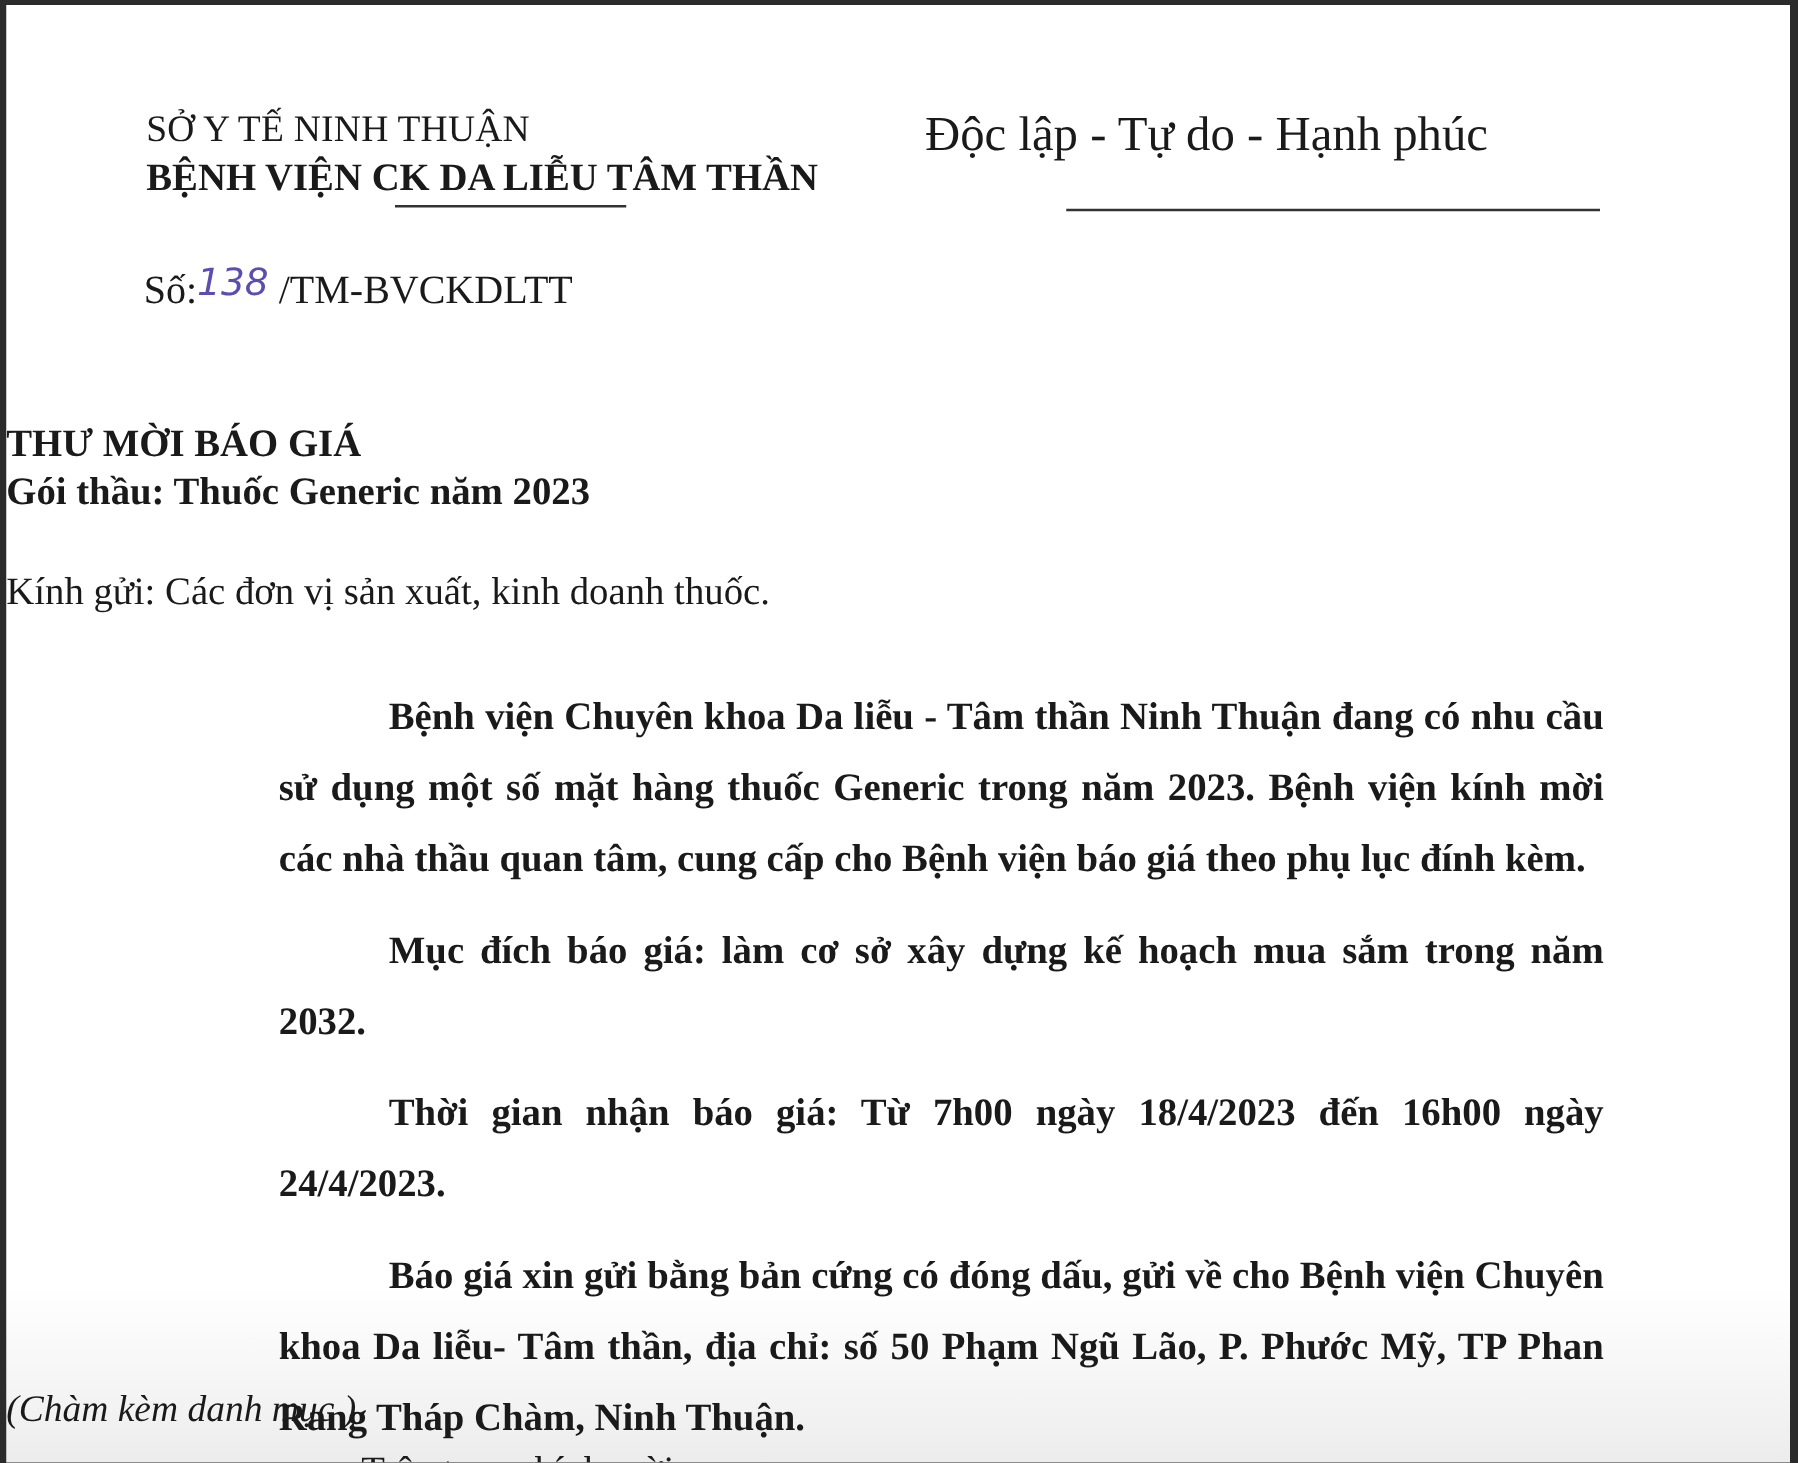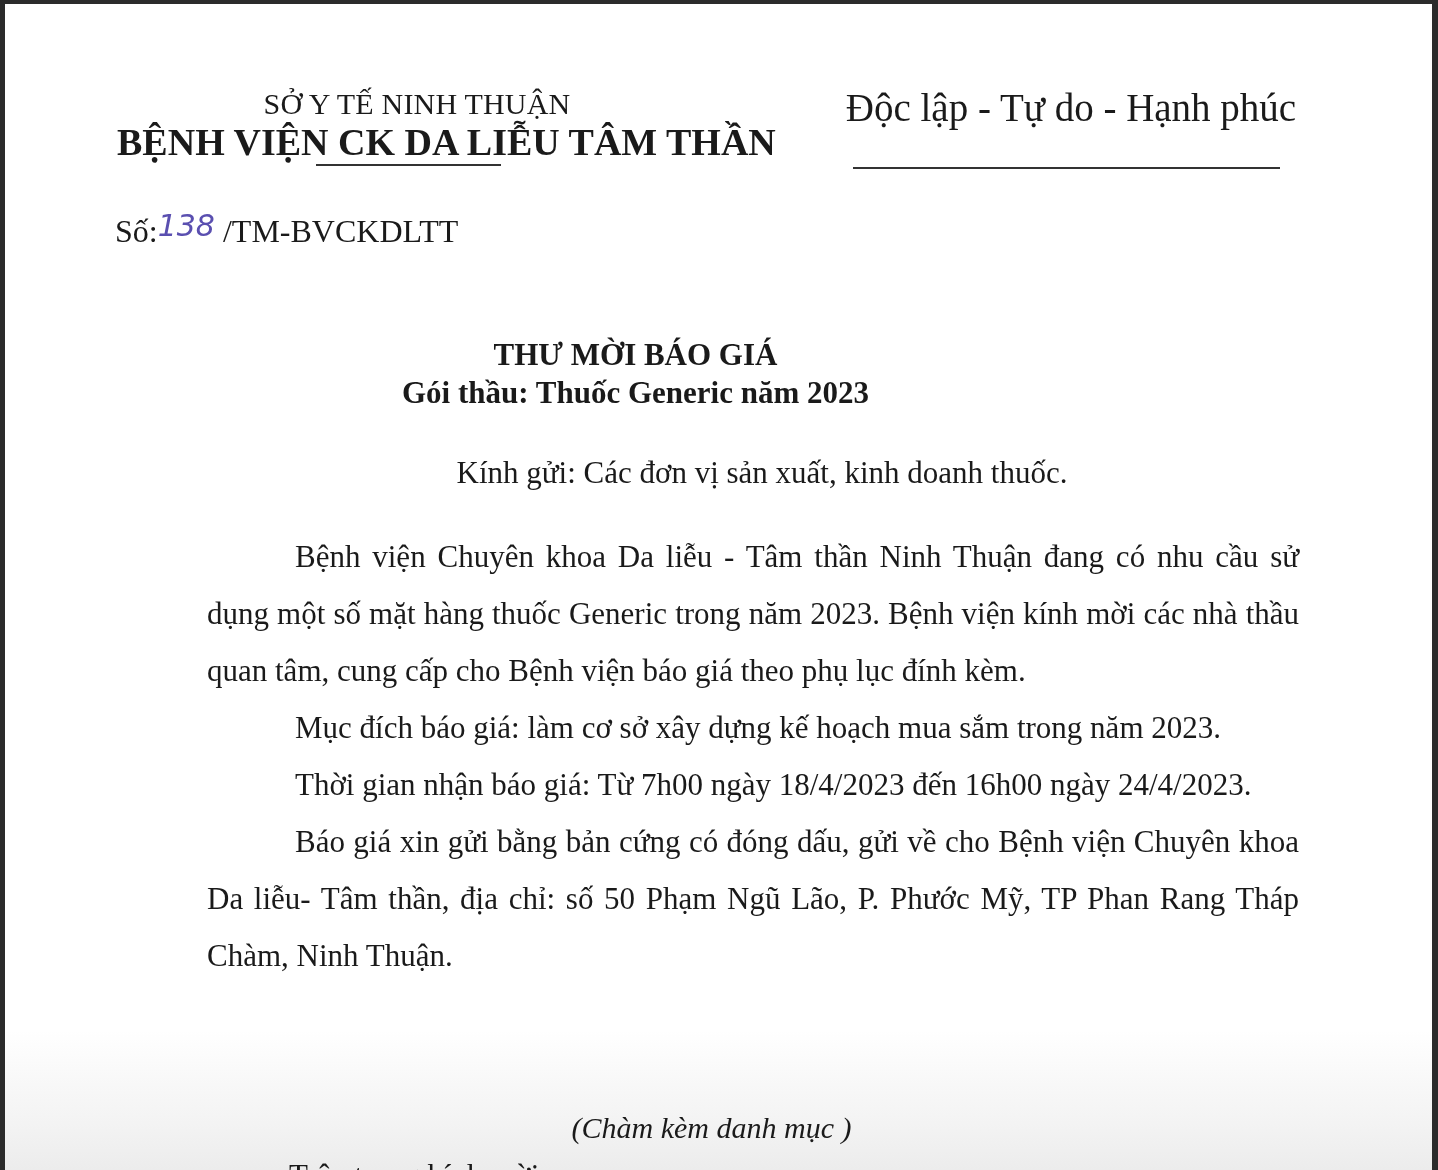--- a/index.html
+++ b/index.html
@@ -18,27 +18,27 @@
     .page {
       position: absolute;
       left: 5px;
       top: 4px;
       width: 1427px;
       height: 1166px;
       background: linear-gradient(to bottom, #ffffff 0%, #ffffff 88%, #f3f3f3 96%, #ececec 100%);
       overflow: hidden;
     }
     .abs { position: absolute; white-space: nowrap; }
-    .center { text-align: center; }
+    .center { text-align: left; }
 
     .left-head {
       left: 112px; top: 82px; width: 600px;
     }
     .ministry { font-size: 30px; line-height: 36px; letter-spacing: 0.2px; }
-    .hospital { font-size: 38px; line-height: 40px; font-weight: bold; }
+    .hospital { font-size: 31px; line-height: 40px; font-weight: bold; }
     .rule-left {
       position: absolute; left: 311px; top: 160px; width: 185px; height: 2px; background: #333;
     }
 
     .right-head {
       left: 735px; top: 84px; width: 662px;
     }
     .republic { font-size: 31px; line-height: 40px; font-weight: bold; }
     .motto { font-size: 39px; line-height: 40px; font-weight: normal; }
     .rule-right {
@@ -66,21 +66,21 @@
     .title { font-size: 31px; line-height: 38px; font-weight: bold; }
     .subtitle { font-size: 31px; line-height: 38px; font-weight: bold; }
 
     .addressee { left: 0; top: 447px; width: 1514px; font-size: 31px; line-height: 44px; }
 
     .body {
       left: 202px; top: 524px; width: 1092px;
       font-size: 31px; line-height: 57px;
       white-space: normal;
     }
-    .para { margin: 0; text-align: justify; text-indent: 88px; }
+    .para { margin: 16px; text-align: justify; text-indent: 88px; font-weight: bold; }
 
     .attach {
       left: 0; top: 1102px; width: 1413px; font-size: 30px; line-height: 44px; font-style: italic;
     }
     .cutline {
       left: 284px; top: 1152px; width: 300px; height: 14px; overflow: hidden;
       font-size: 31px; line-height: 40px;
     }
   </style>
 </head>
@@ -104,21 +104,21 @@
 
   <div class="abs title-block center">
     <div class="title">THƯ MỜI BÁO GIÁ</div>
     <div class="subtitle">Gói thầu: Thuốc Generic năm 2023</div>
   </div>
 
   <div class="abs addressee center">Kính gửi: Các đơn vị sản xuất, kinh doanh thuốc.</div>
 
   <div class="abs body">
     <p class="para">Bệnh viện Chuyên khoa Da liễu - Tâm thần Ninh Thuận đang có nhu cầu sử dụng một số mặt hàng thuốc Generic trong năm 2023. Bệnh viện kính mời các nhà thầu quan tâm, cung cấp cho Bệnh viện báo giá theo phụ lục đính kèm.</p>
-    <p class="para">Mục đích báo giá: làm cơ sở xây dựng kế hoạch mua sắm trong năm 2023.</p>
+    <p class="para">Mục đích báo giá: làm cơ sở xây dựng kế hoạch mua sắm trong năm 2032.</p>
     <p class="para">Thời gian nhận báo giá: Từ 7h00 ngày 18/4/2023 đến 16h00 ngày 24/4/2023.</p>
     <p class="para">Báo giá xin gửi bằng bản cứng có đóng dấu, gửi về cho Bệnh viện Chuyên khoa Da liễu- Tâm thần, địa chỉ: số 50 Phạm Ngũ Lão, P. Phước Mỹ, TP Phan Rang Tháp Chàm, Ninh Thuận.</p>
   </div>
 
   <div class="abs attach center">(Chàm kèm danh mục )</div>
 
   <div class="abs cutline">Trân trọng kính mời.</div>
 
 </div>
 

